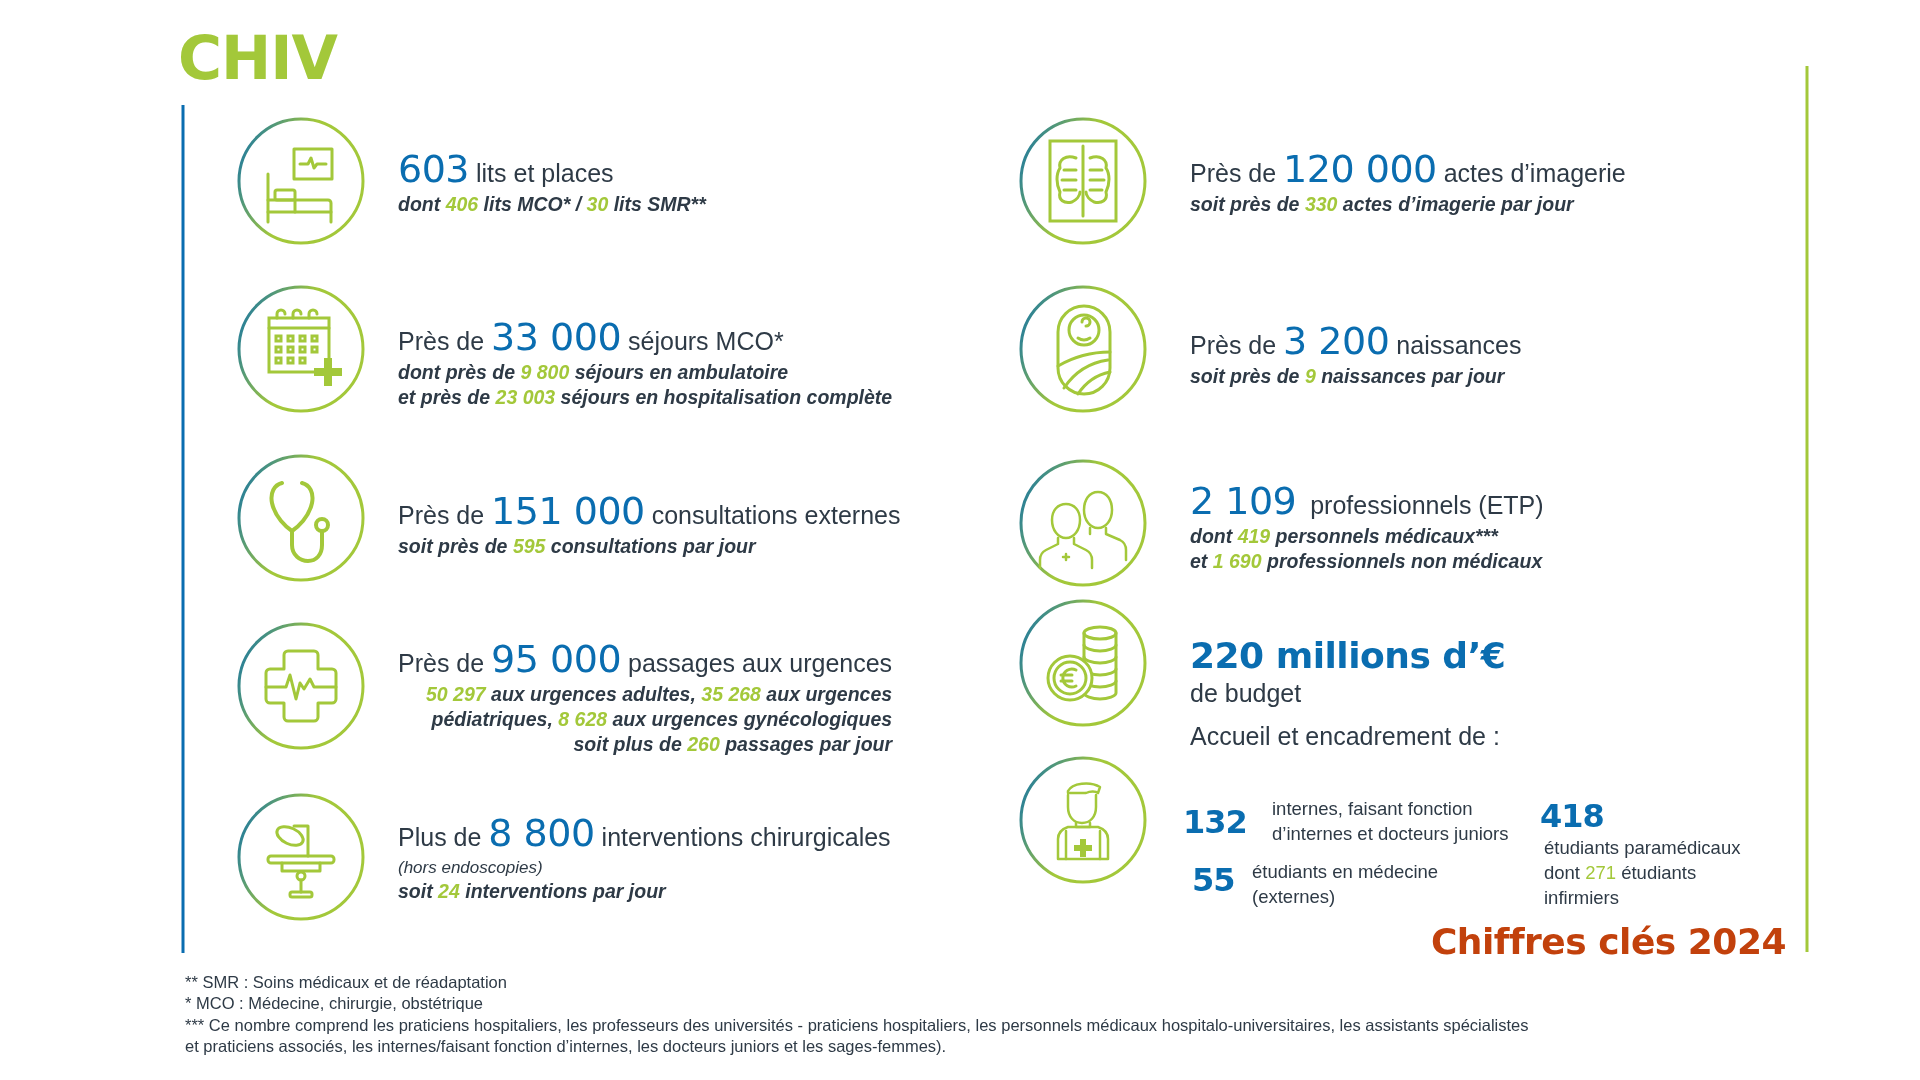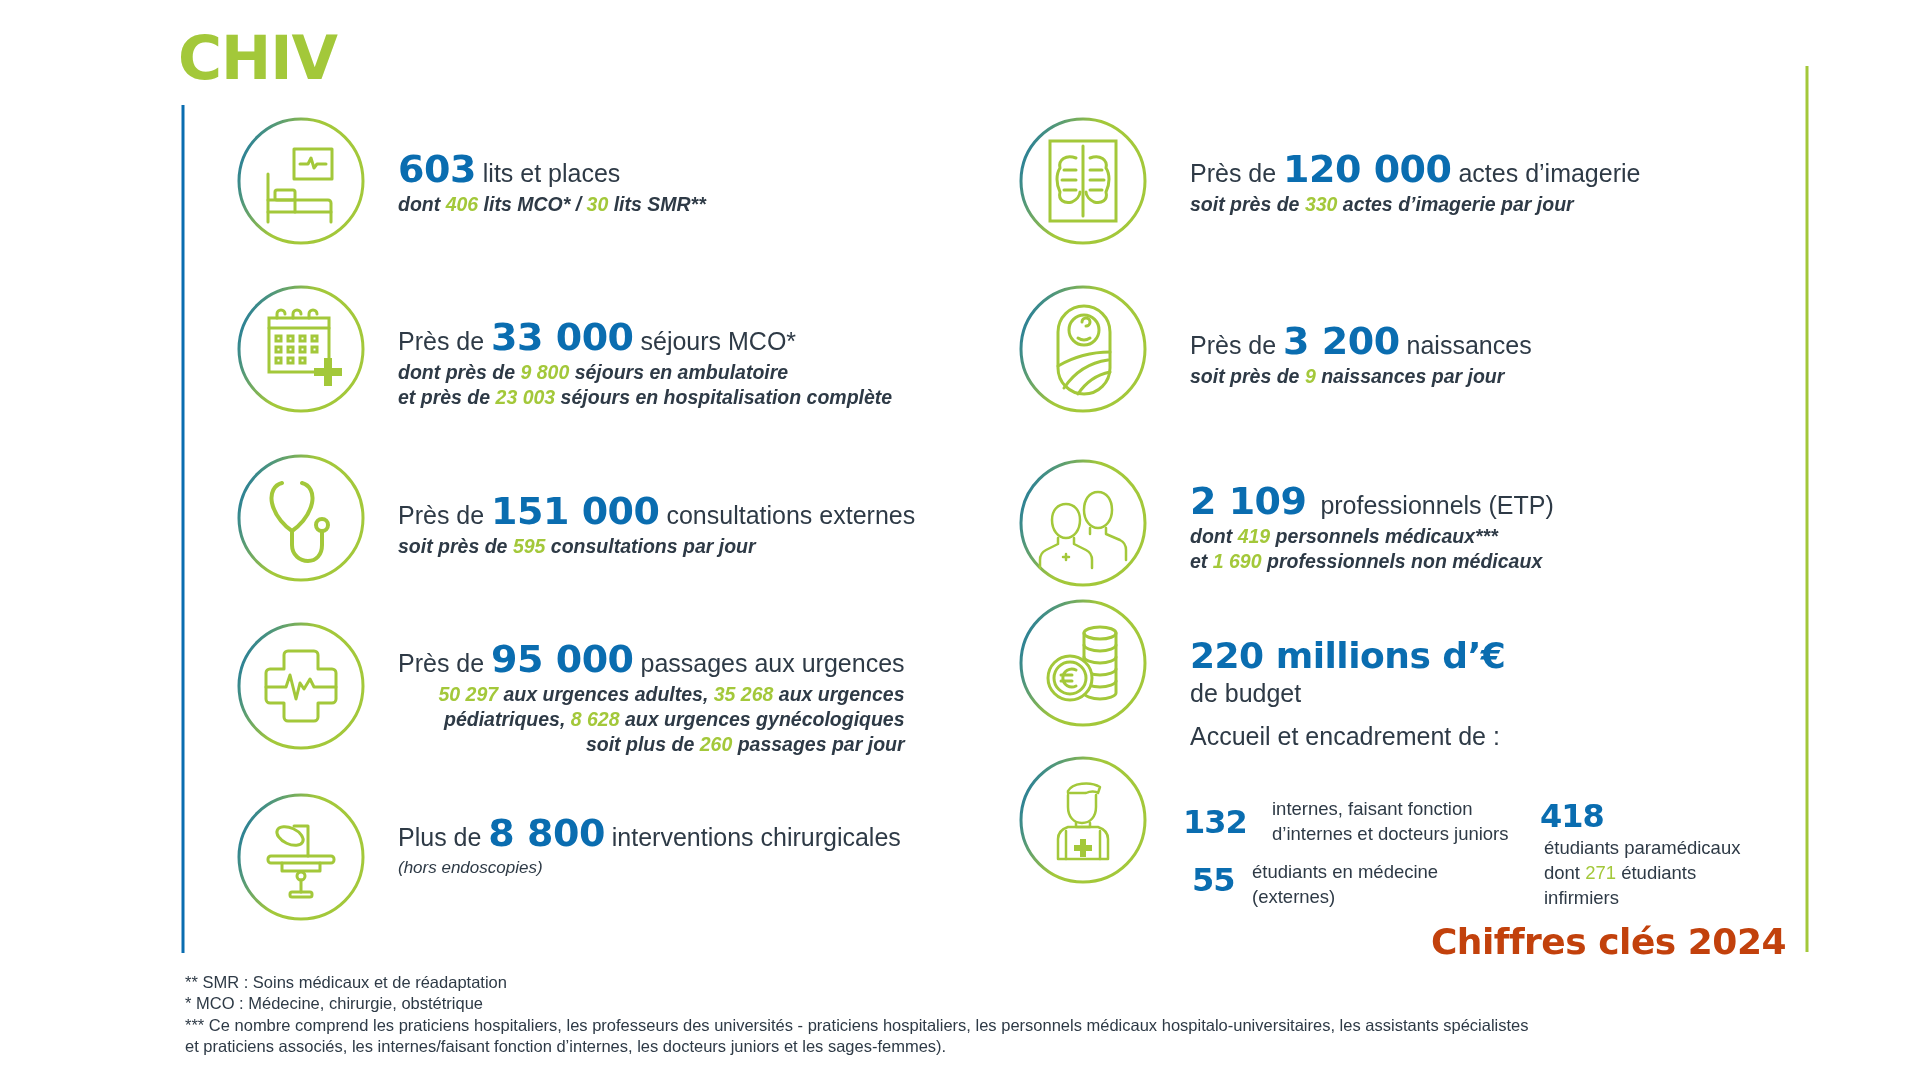--- a/index.html
+++ b/index.html
@@ -18,21 +18,21 @@
     font-family: "DejaVu Sans", sans-serif; font-weight: bold;
     font-size: 36px; color: #c2410c; line-height: 1; letter-spacing: -0.5px;
     background: #fff; padding: 0 6px 0 14px;
   }
 
   .icon-circle { position: absolute; width: 130px; height: 130px; }
   .icon-circle svg { width: 130px; height: 130px; display: block; }
 
   .stat { position: absolute; }
   .line1 { font-size: 25px; color: #2e3a46; white-space: nowrap; line-height: 1.15; }
-  .big { font-family: "DejaVu Sans", sans-serif; font-weight: bold; color: #0a6db0; font-size: 38px; letter-spacing: -0.5px; }
+  .big { font-family: "DejaVu Sans", sans-serif; font-weight: normal; color: #0a6db0; font-size: 38px; letter-spacing: -0.5px; }
   .sub { font-weight: bold; font-style: italic; font-size: 19.5px; color: #2e3a46; line-height: 1.3; white-space: nowrap; }
   .g { color: #a3c83a; }
   .note { font-style: italic; font-size: 17px; color: #2e3a46; line-height: 1.4; }
   .plain { font-size: 25px; color: #2e3a46; line-height: 1.3; }
   .budget-big { font-family: "DejaVu Sans", sans-serif; font-weight: bold; color: #0a6db0; font-size: 36px; letter-spacing: -0.5px; line-height: 1.2; }
 
   .stu-num { position: absolute; font-family: "DejaVu Sans", sans-serif; font-weight: bold; color: #0a6db0; font-size: 32px; letter-spacing: -1px; line-height: 1; }
   .stu-txt { position: absolute; font-size: 18.5px; color: #2e3a46; line-height: 1.35; white-space: nowrap; }
 
   .footnotes { position: absolute; left: 185px; top: 972px; font-size: 16.5px; color: #2e3a46; line-height: 1.3; }
@@ -236,20 +236,21 @@
 <div class="stat" style="left:398px; top:638px;text-align:right;">
   <div class="line1"><span>Près de </span><span class="big">95 000</span><span> passages aux urgences</span></div>
   <div class="sub"><span class="g">50 297</span><span> aux urgences adultes, </span><span class="g">35 268</span><span> aux urgences</span></div>
   <div class="sub"><span>pédiatriques, </span><span class="g">8 628</span><span> aux urgences gynécologiques</span></div>
   <div class="sub"><span>soit plus de </span><span class="g">260</span><span> passages par jour</span></div>
 </div>
 
 <div class="stat" style="left:398px; top:812px;">
   <div class="line1"><span>Plus de </span><span class="big">8 800</span><span> interventions chirurgicales</span></div>
   <div class="note">(hors endoscopies)</div>
+  <div class="sub"><span>soit </span><span class="g">24</span><span> interventions par jour</span></div>
 </div>
 
 <div class="stat" style="left:1190px; top:148px;">
   <div class="line1"><span>Près de </span><span class="big">120 000</span><span> actes d’imagerie</span></div>
   <div class="sub"><span>soit près de </span><span class="g">330</span><span> actes d’imagerie par jour</span></div>
 </div>
 
 <div class="stat" style="left:1190px; top:320px;">
   <div class="line1"><span>Près de </span><span class="big">3 200</span><span> naissances</span></div>
   <div class="sub"><span>soit près de </span><span class="g">9</span><span> naissances par jour</span></div>

